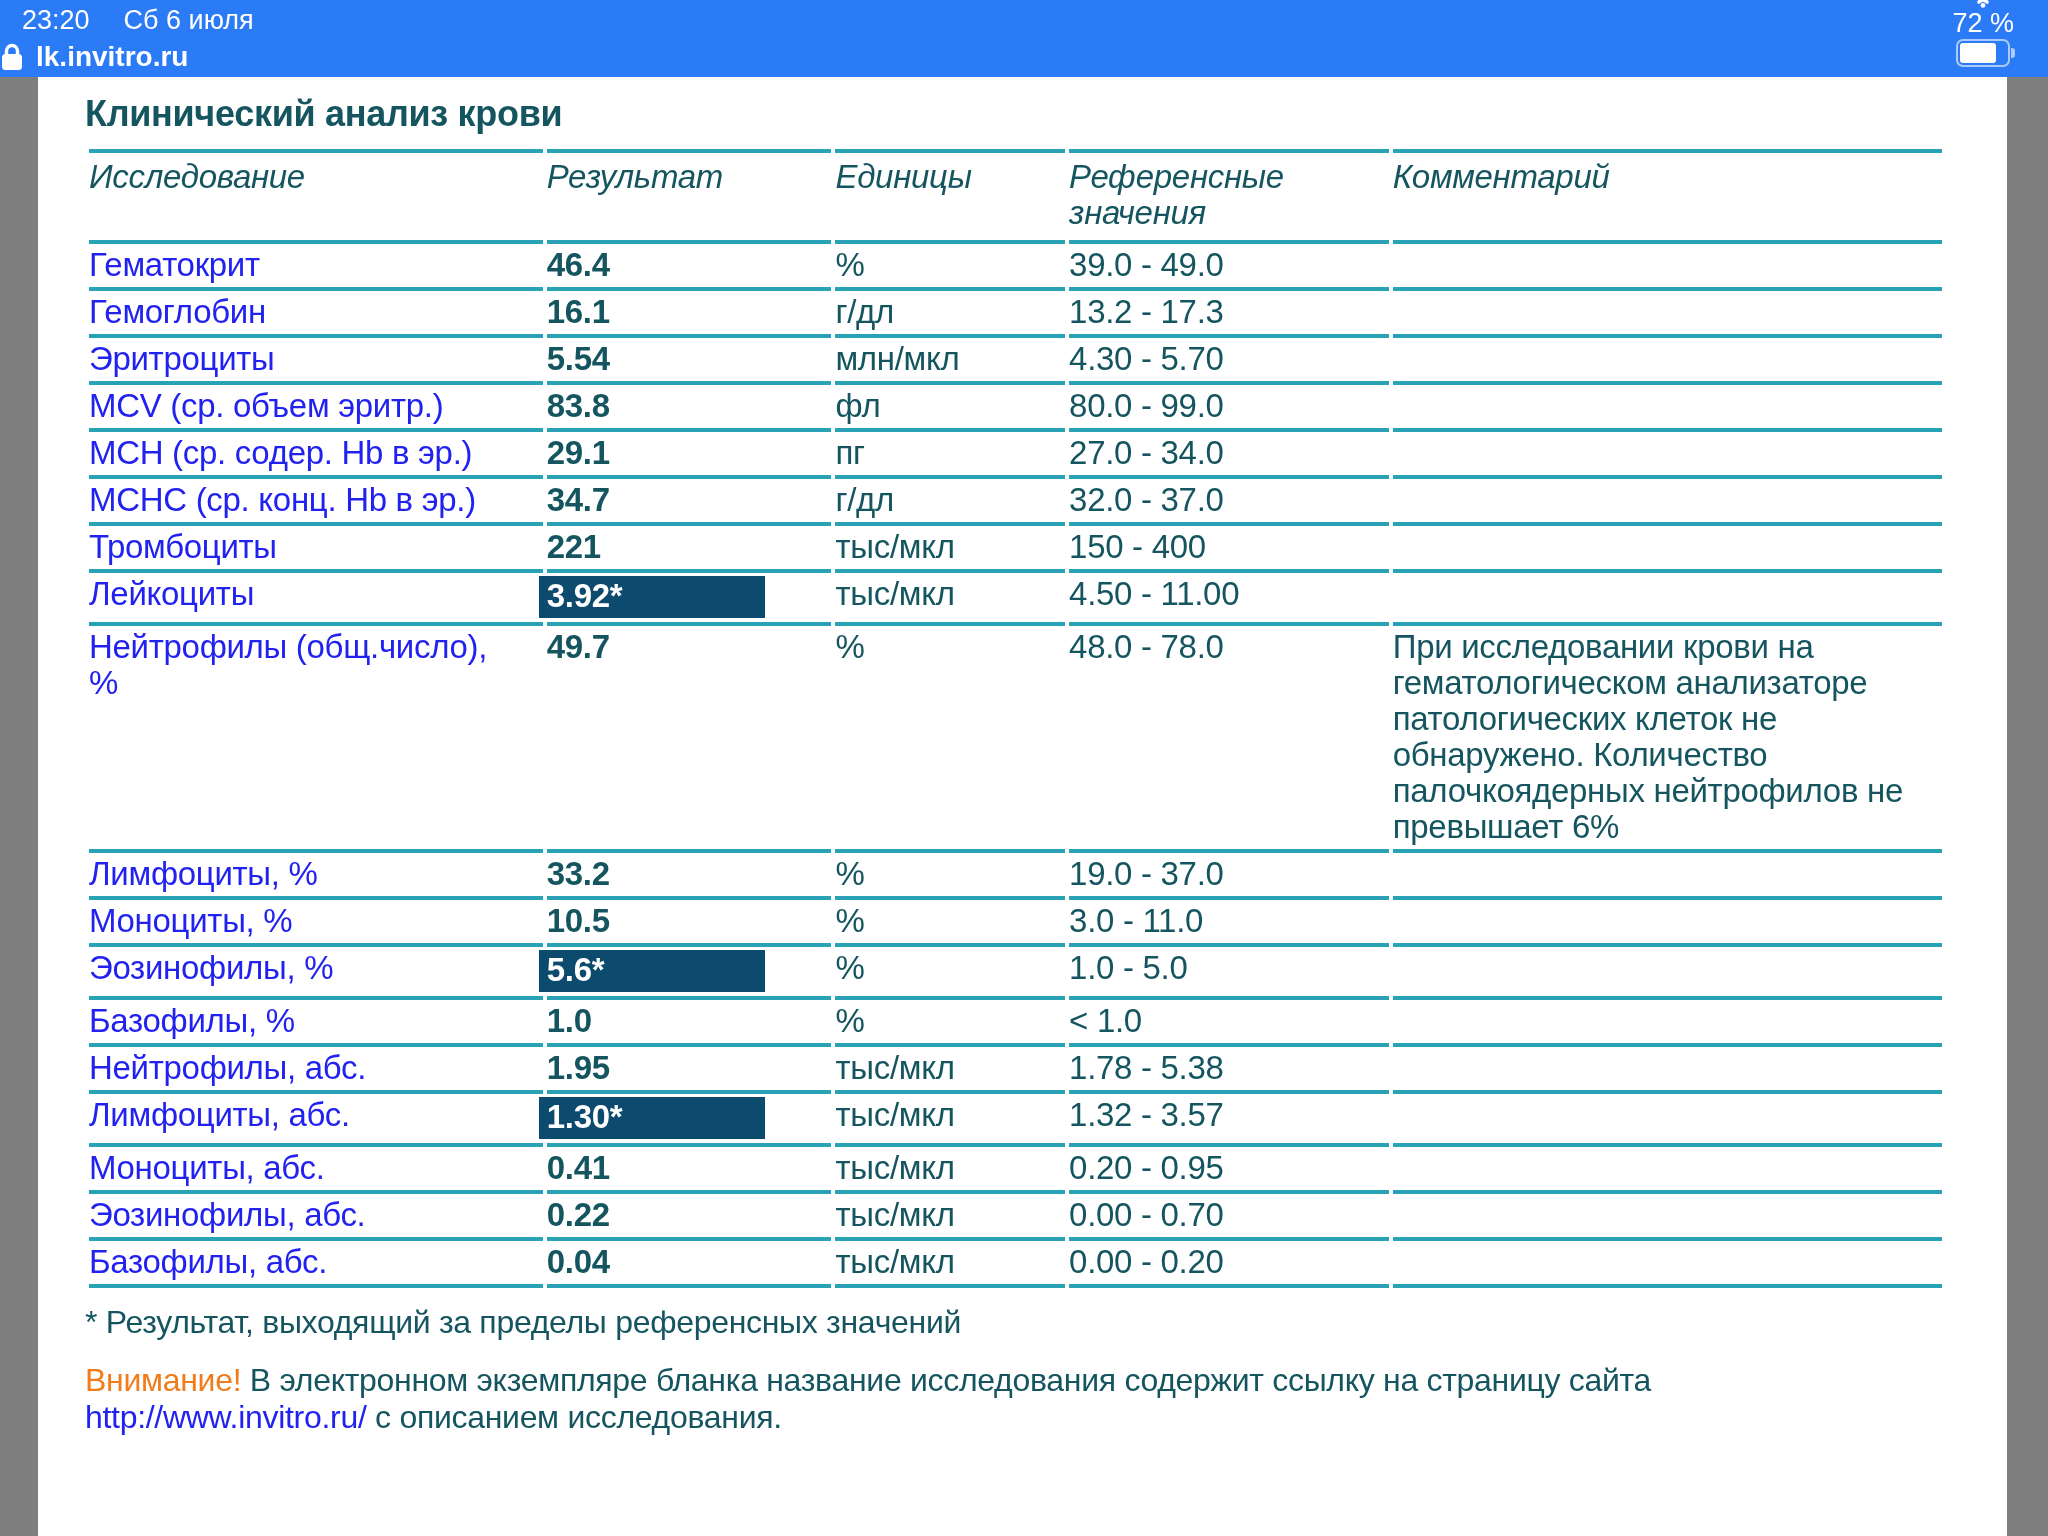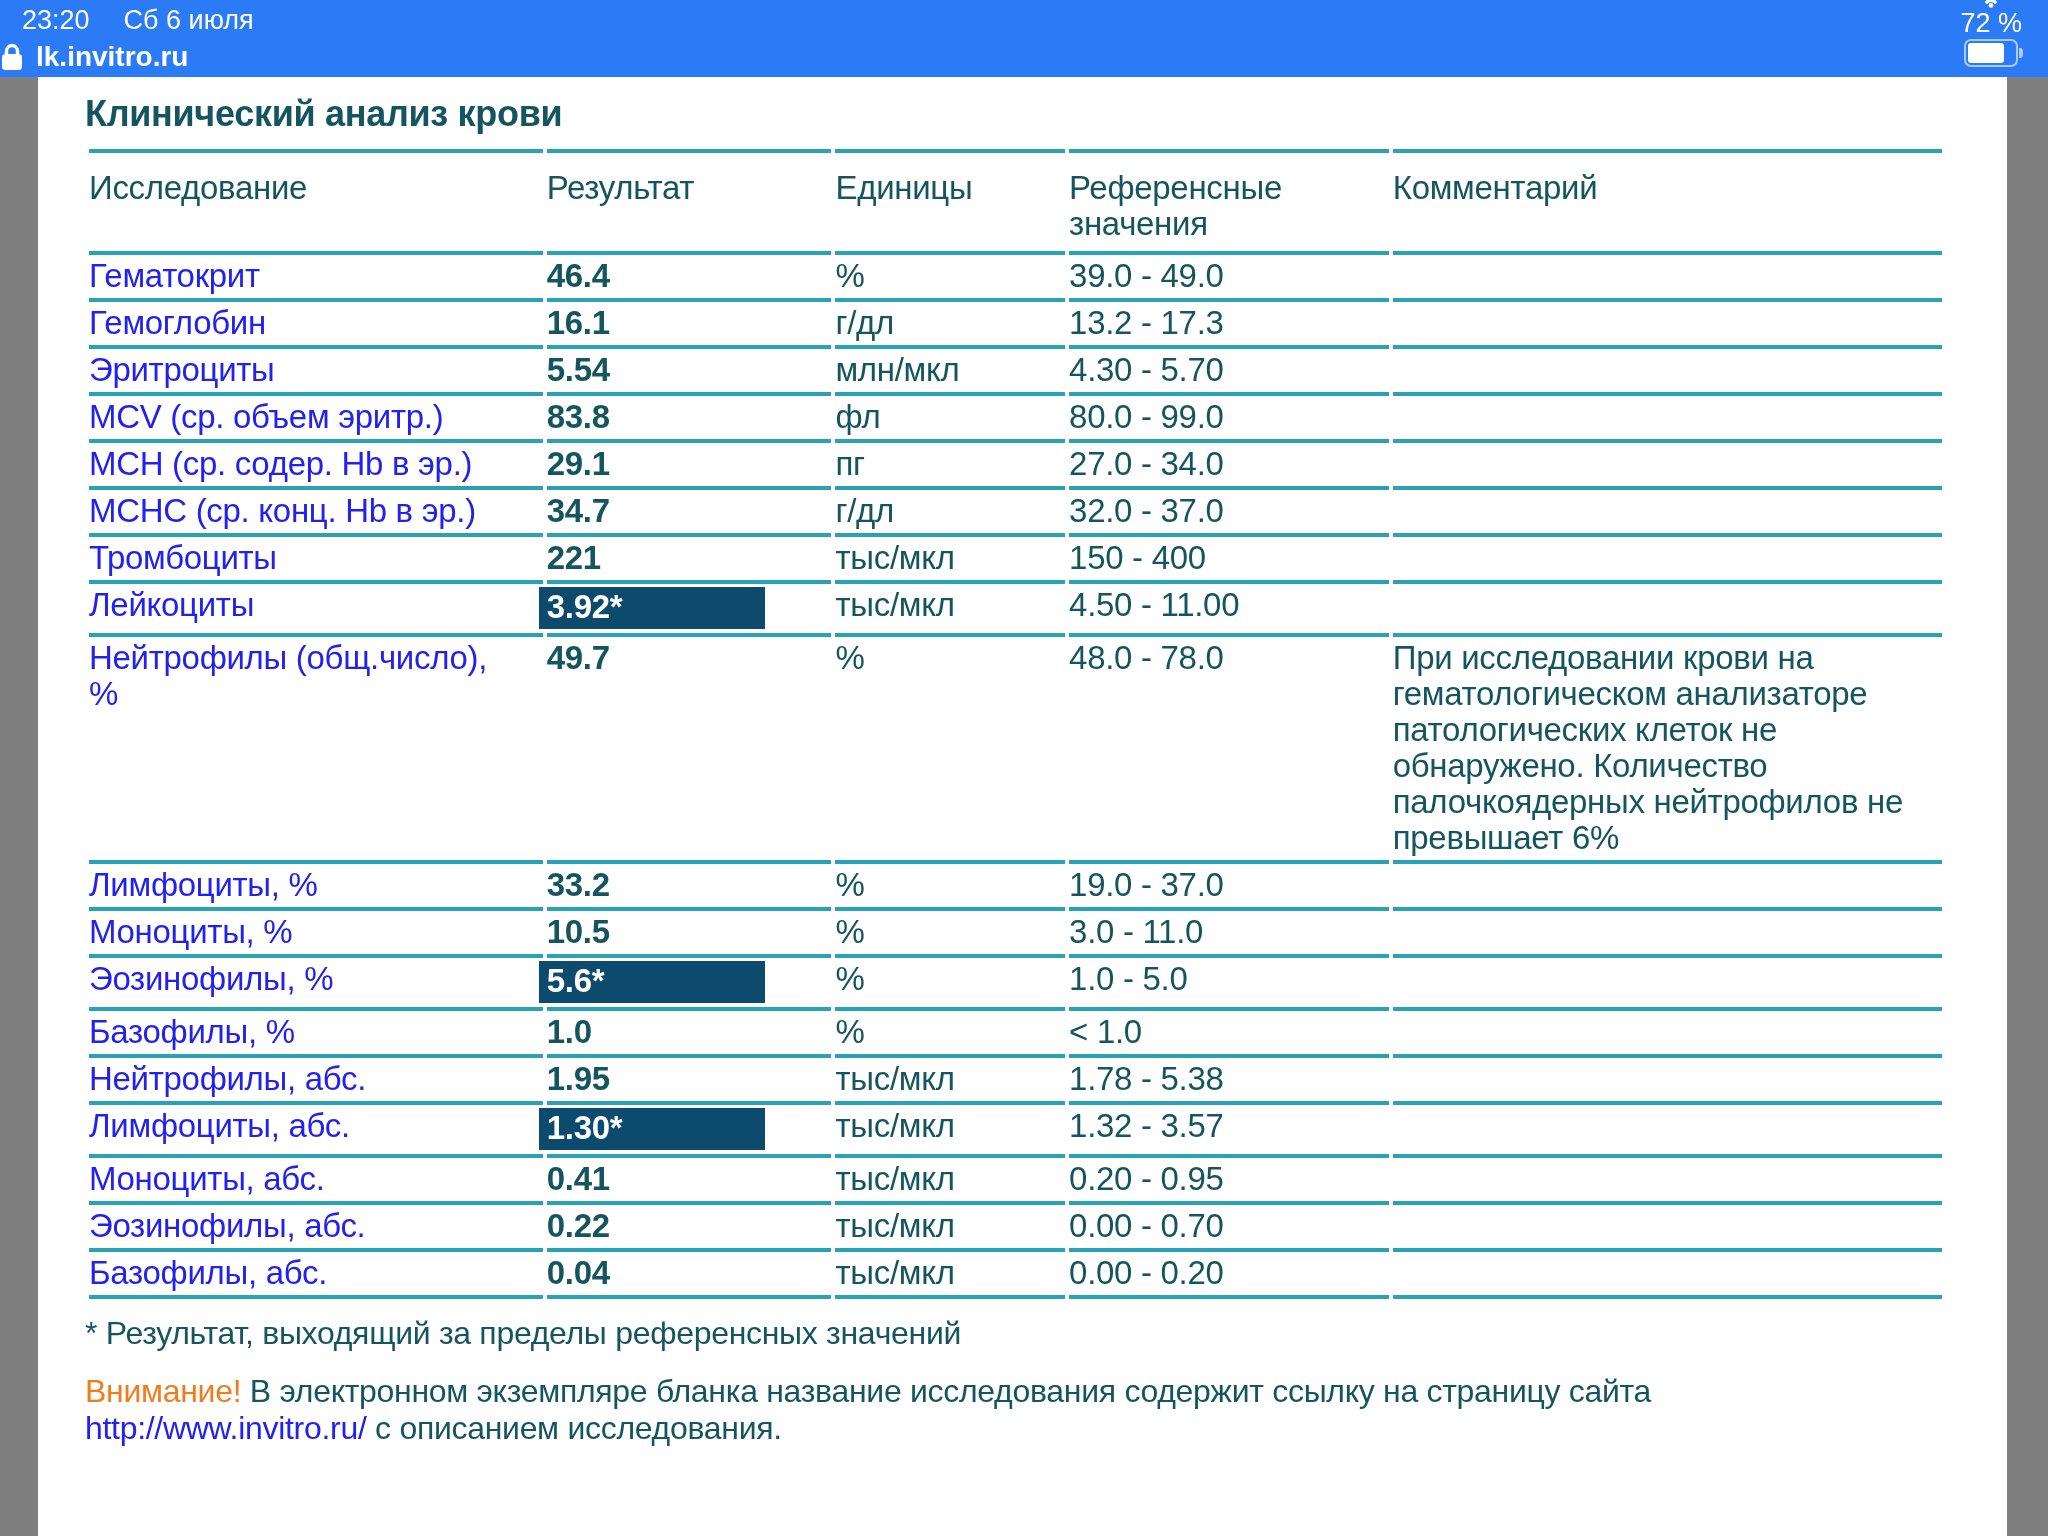--- a/index.html
+++ b/index.html
@@ -8,21 +8,21 @@
     background:#7f7f7f;
     font-family:"Liberation Sans","DejaVu Sans",sans-serif;
     -webkit-font-smoothing:antialiased;
   }
   
   .top-bar{
     position:absolute;top:0;left:0;width:2048px;height:77px;
     background:#2b7bf7;color:#fff;z-index:5;
   }
   .status-row{
-    position:absolute;top:4px;left:0;right:4px;height:32px;
+    position:absolute;top:4px;left:0;right:12px;height:32px;
     display:flex;align-items:center;justify-content:space-between;
     padding:0 22px;box-sizing:border-box;font-size:27px;
   }
   .status-left{display:flex;gap:34px;align-items:center;}
   .status-right{display:flex;align-items:center;flex-direction:column;}
   .cell-dots{display:flex;gap:7px;align-items:center;margin-right:8px;}
   .cell-dots i{width:8px;height:8px;border-radius:50%;background:rgba(255,255,255,.55);}
   .battery{position:relative;width:50px;height:24px;border:2px solid rgba(255,255,255,.6);
     border-radius:7px;display:inline-block;}
   .battery .fill{position:absolute;top:2px;left:2px;bottom:2px;width:72%;background:#fff;border-radius:3px;}
@@ -48,21 +48,21 @@
     table-layout:fixed;
   }
   th,td{
     text-align:left;vertical-align:top;
     font-size:33px;line-height:36px;letter-spacing:-0.3px;
     padding:3px 6px 4px 0;
   }
   th{
     color:#15555f;font-weight:normal;
     border-top:4px solid #2aa2b5;border-bottom:4px solid #2aa2b5;
-    padding-top:17px;padding-bottom:9px;
+    padding-top:6px;padding-bottom:9px;font-style:italic;
   }
   td{color:#15555f;border-bottom:4px solid #2aa2b5;}
   col.c-name{width:24.7%;} col.c-res{width:15.5%;} col.c-units{width:12.5%;}
   col.c-ref{width:17.4%;} col.c-comm{width:29.9%;}
   td.name{white-space:pre-line;margin-left:26px;}
   td.name a{color:#2222f0;text-decoration:none;cursor:pointer;}
   td.result{font-weight:bold;}
   .flagged{
     display:inline-block;background:#0c4a6e;color:#ffffff;
     min-width:226px;box-sizing:border-box;padding:2px 8px 4px 8px;margin-left:-8px;

